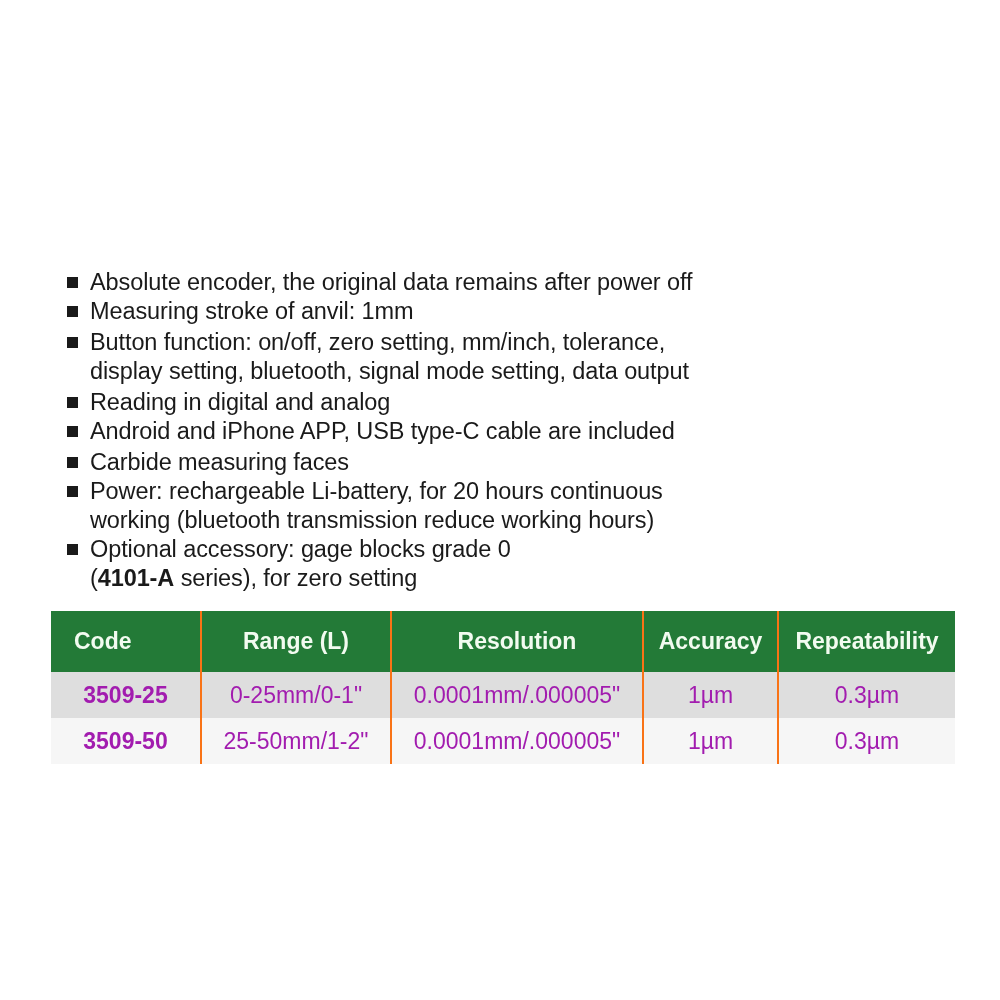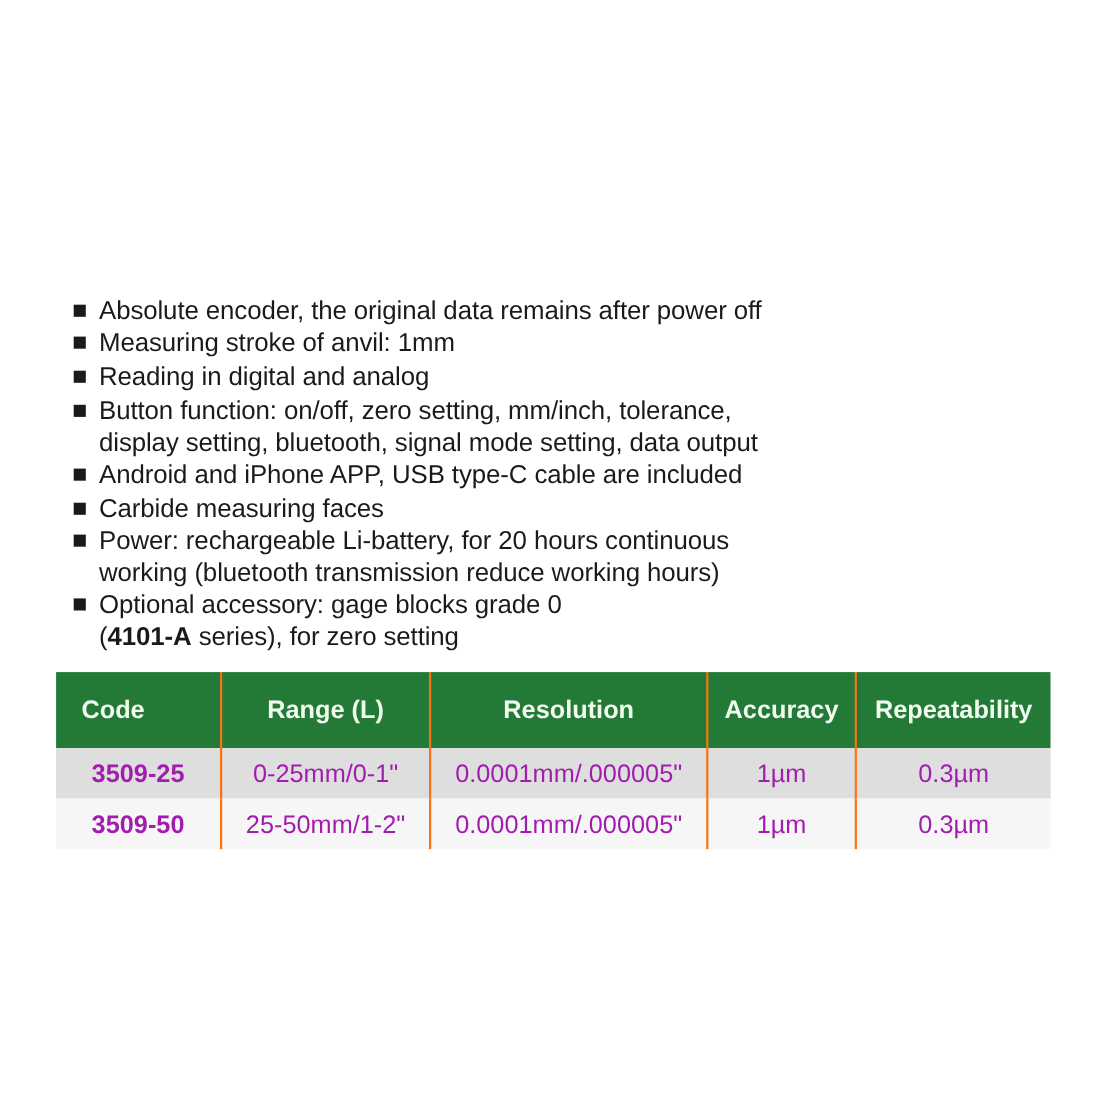--- a/index.html
+++ b/index.html
@@ -19,21 +19,21 @@
     }
     .features li.gap { margin-top: 2px; }
     .features b { font-weight: bold; }
     .spec-table {
       position: absolute; left: 51px; top: 611px; width: 904px;
       border-collapse: collapse; table-layout: fixed;
       font-size: 23px;
     }
     .spec-table th {
       background: #237a37; color: #f2fbf0; font-weight: bold;
-      height: 45px; padding: 12px; text-align: center; font-size: 23px;
+      height: 61px; padding: 0; text-align: center; font-size: 23px;
     }
     .spec-table th.first { text-align: left; padding-left: 23px; }
     .spec-table td {
       height: 46px; padding: 0; text-align: center; color: #a21caf;
     }
     .spec-table tr.r1 td { background: #dedede; }
     .spec-table tr.r2 td { background: #f6f6f6; }
     .spec-table td.code { font-weight: bold; }
     .spec-table th + th, .spec-table td + td { border-left: 2px solid #f97316; }
   </style>
@@ -44,26 +44,26 @@
   <li>
     <span class="bullet"></span>
     <span>Absolute encoder, the original data remains after power off</span>
   </li>
   <li>
     <span class="bullet"></span>
     <span>Measuring stroke of anvil: 1mm</span>
   </li>
   <li class="gap">
     <span class="bullet"></span>
-    <span>Reading in digital and analog</span>
+    <span>Button function: on/off, zero setting, mm/inch, tolerance,</span><br>
+    <span>display setting, bluetooth, signal mode setting, data output</span>
   </li>
   <li class="gap">
     <span class="bullet"></span>
-    <span>Button function: on/off, zero setting, mm/inch, tolerance,</span><br>
-    <span>display setting, bluetooth, signal mode setting, data output</span>
+    <span>Reading in digital and analog</span>
   </li>
   <li>
     <span class="bullet"></span>
     <span>Android and iPhone APP, USB type-C cable are included</span>
   </li>
   <li class="gap">
     <span class="bullet"></span>
     <span>Carbide measuring faces</span>
   </li>
   <li>

